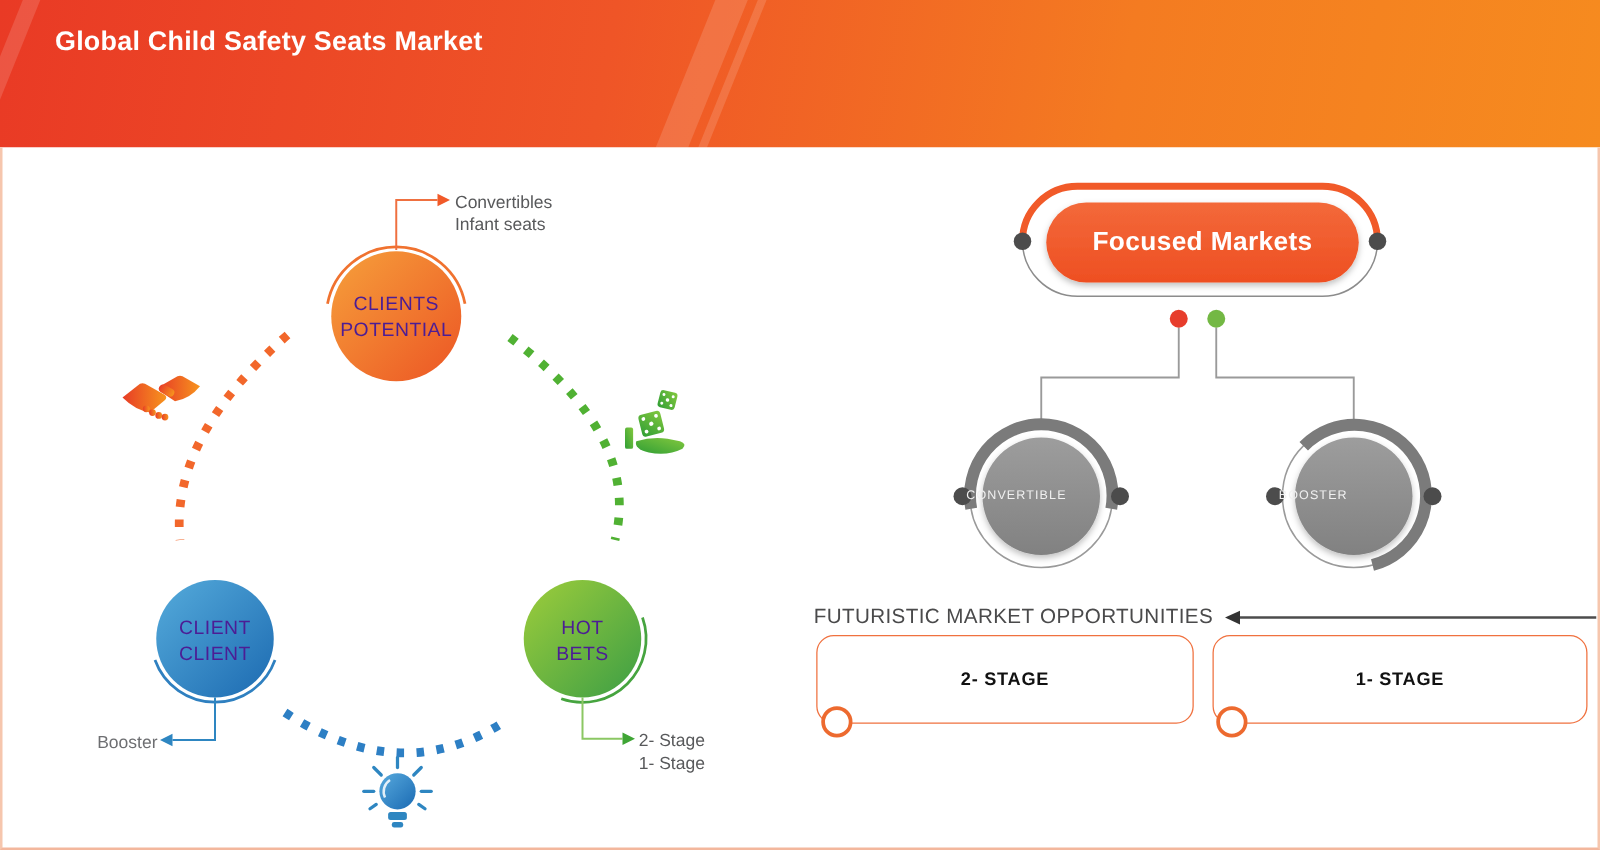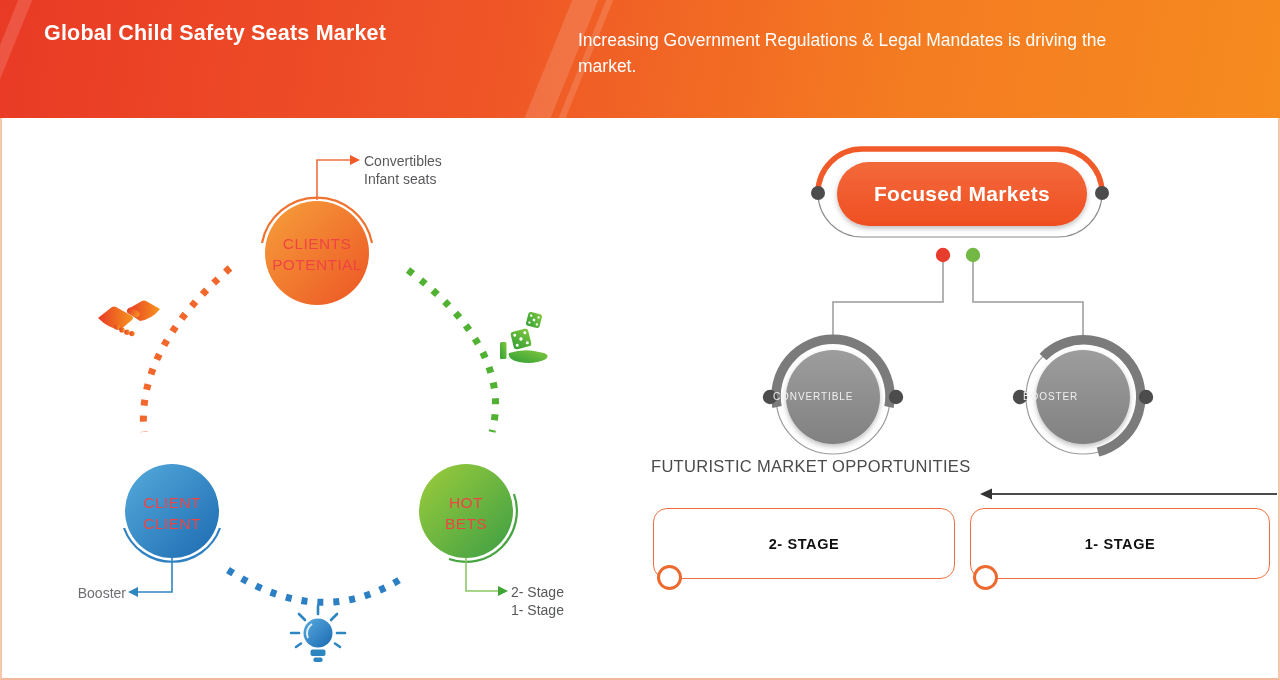--- a/index.html
+++ b/index.html
@@ -23,54 +23,53 @@
            font-size:17.5px;line-height:26px;font-weight:400;}
 
   
   .content{position:absolute;left:0;top:118px;width:1280px;height:562px;background:#fff;
            border-left:2px solid #f6c6ad;border-right:2px solid #f6c6ad;
            border-bottom:2px solid #f3b79d;box-sizing:border-box;}
 
   svg.layer{position:absolute;left:0;top:118px;width:1280px;height:562px;}
 
   
-  .circle-label{position:absolute;width:120px;text-align:center;color:#ef4444;
+  .circle-label{position:absolute;width:120px;text-align:center;color:#4c1d95;
                 font-size:15.5px;font-weight:500;line-height:21px;letter-spacing:.4px;}
   .circle-label span{display:block;}
   .callout{color:#58595b;font-size:14px;line-height:18px;}
   .callout span{display:block;}
 
   
   .pill-label{position:absolute;left:837px;top:162px;width:250px;height:64px;
               display:flex;align-items:center;justify-content:center;color:#fff;
               font-size:21px;font-weight:bold;letter-spacing:.3px;}
   .node-label{position:absolute;width:120px;color:#f0f0f0;
               font-size:10px;font-weight:500;letter-spacing:.9px;}
-  .fmo-title{position:absolute;left:651px;top:457px;color:#4a4a4b;font-size:16.5px;
+  .fmo-title{position:absolute;left:651px;top:484px;color:#4a4a4b;font-size:16.5px;
              font-weight:500;letter-spacing:.3px;}
   .stage-box{position:absolute;top:508px;height:71px;border:1.6px solid #f0713f;
              border-radius:14px;box-sizing:border-box;background:#fff;
              display:flex;align-items:center;justify-content:center;}
   .stage-box .lbl{font-size:14.5px;font-weight:bold;color:#111;letter-spacing:.6px;}
   .ring{position:absolute;width:19px;height:19px;border:3.2px solid #ed6a2f;
         border-radius:50%;background:#fff;z-index:5;}
 </style>
 </head>
 <body>
 
 <div class="stage">
 
   <div class="header">
     <div class="hdr-stripe s1"></div>
     <div class="hdr-stripe s2"></div>
     <div class="hdr-stripe s3"></div>
     <div class="hdr-title">
       <span>Global Child Safety Seats Market</span>
     </div>
-    <div class="hdr-sub">Increasing Government Regulations &amp; Legal Mandates is driving the market.</div>
   </div>
 
   <div class="content"></div>
 
   <svg class="layer" viewBox="0 118 1280 562">
     <defs>
       <linearGradient id="gOrange" x1="0" y1="0" x2="1" y2="1">
         <stop offset="0" stop-color="#f6a03b"></stop>
           <stop offset="1" stop-color="#ec5524"></stop>
       </linearGradient>

